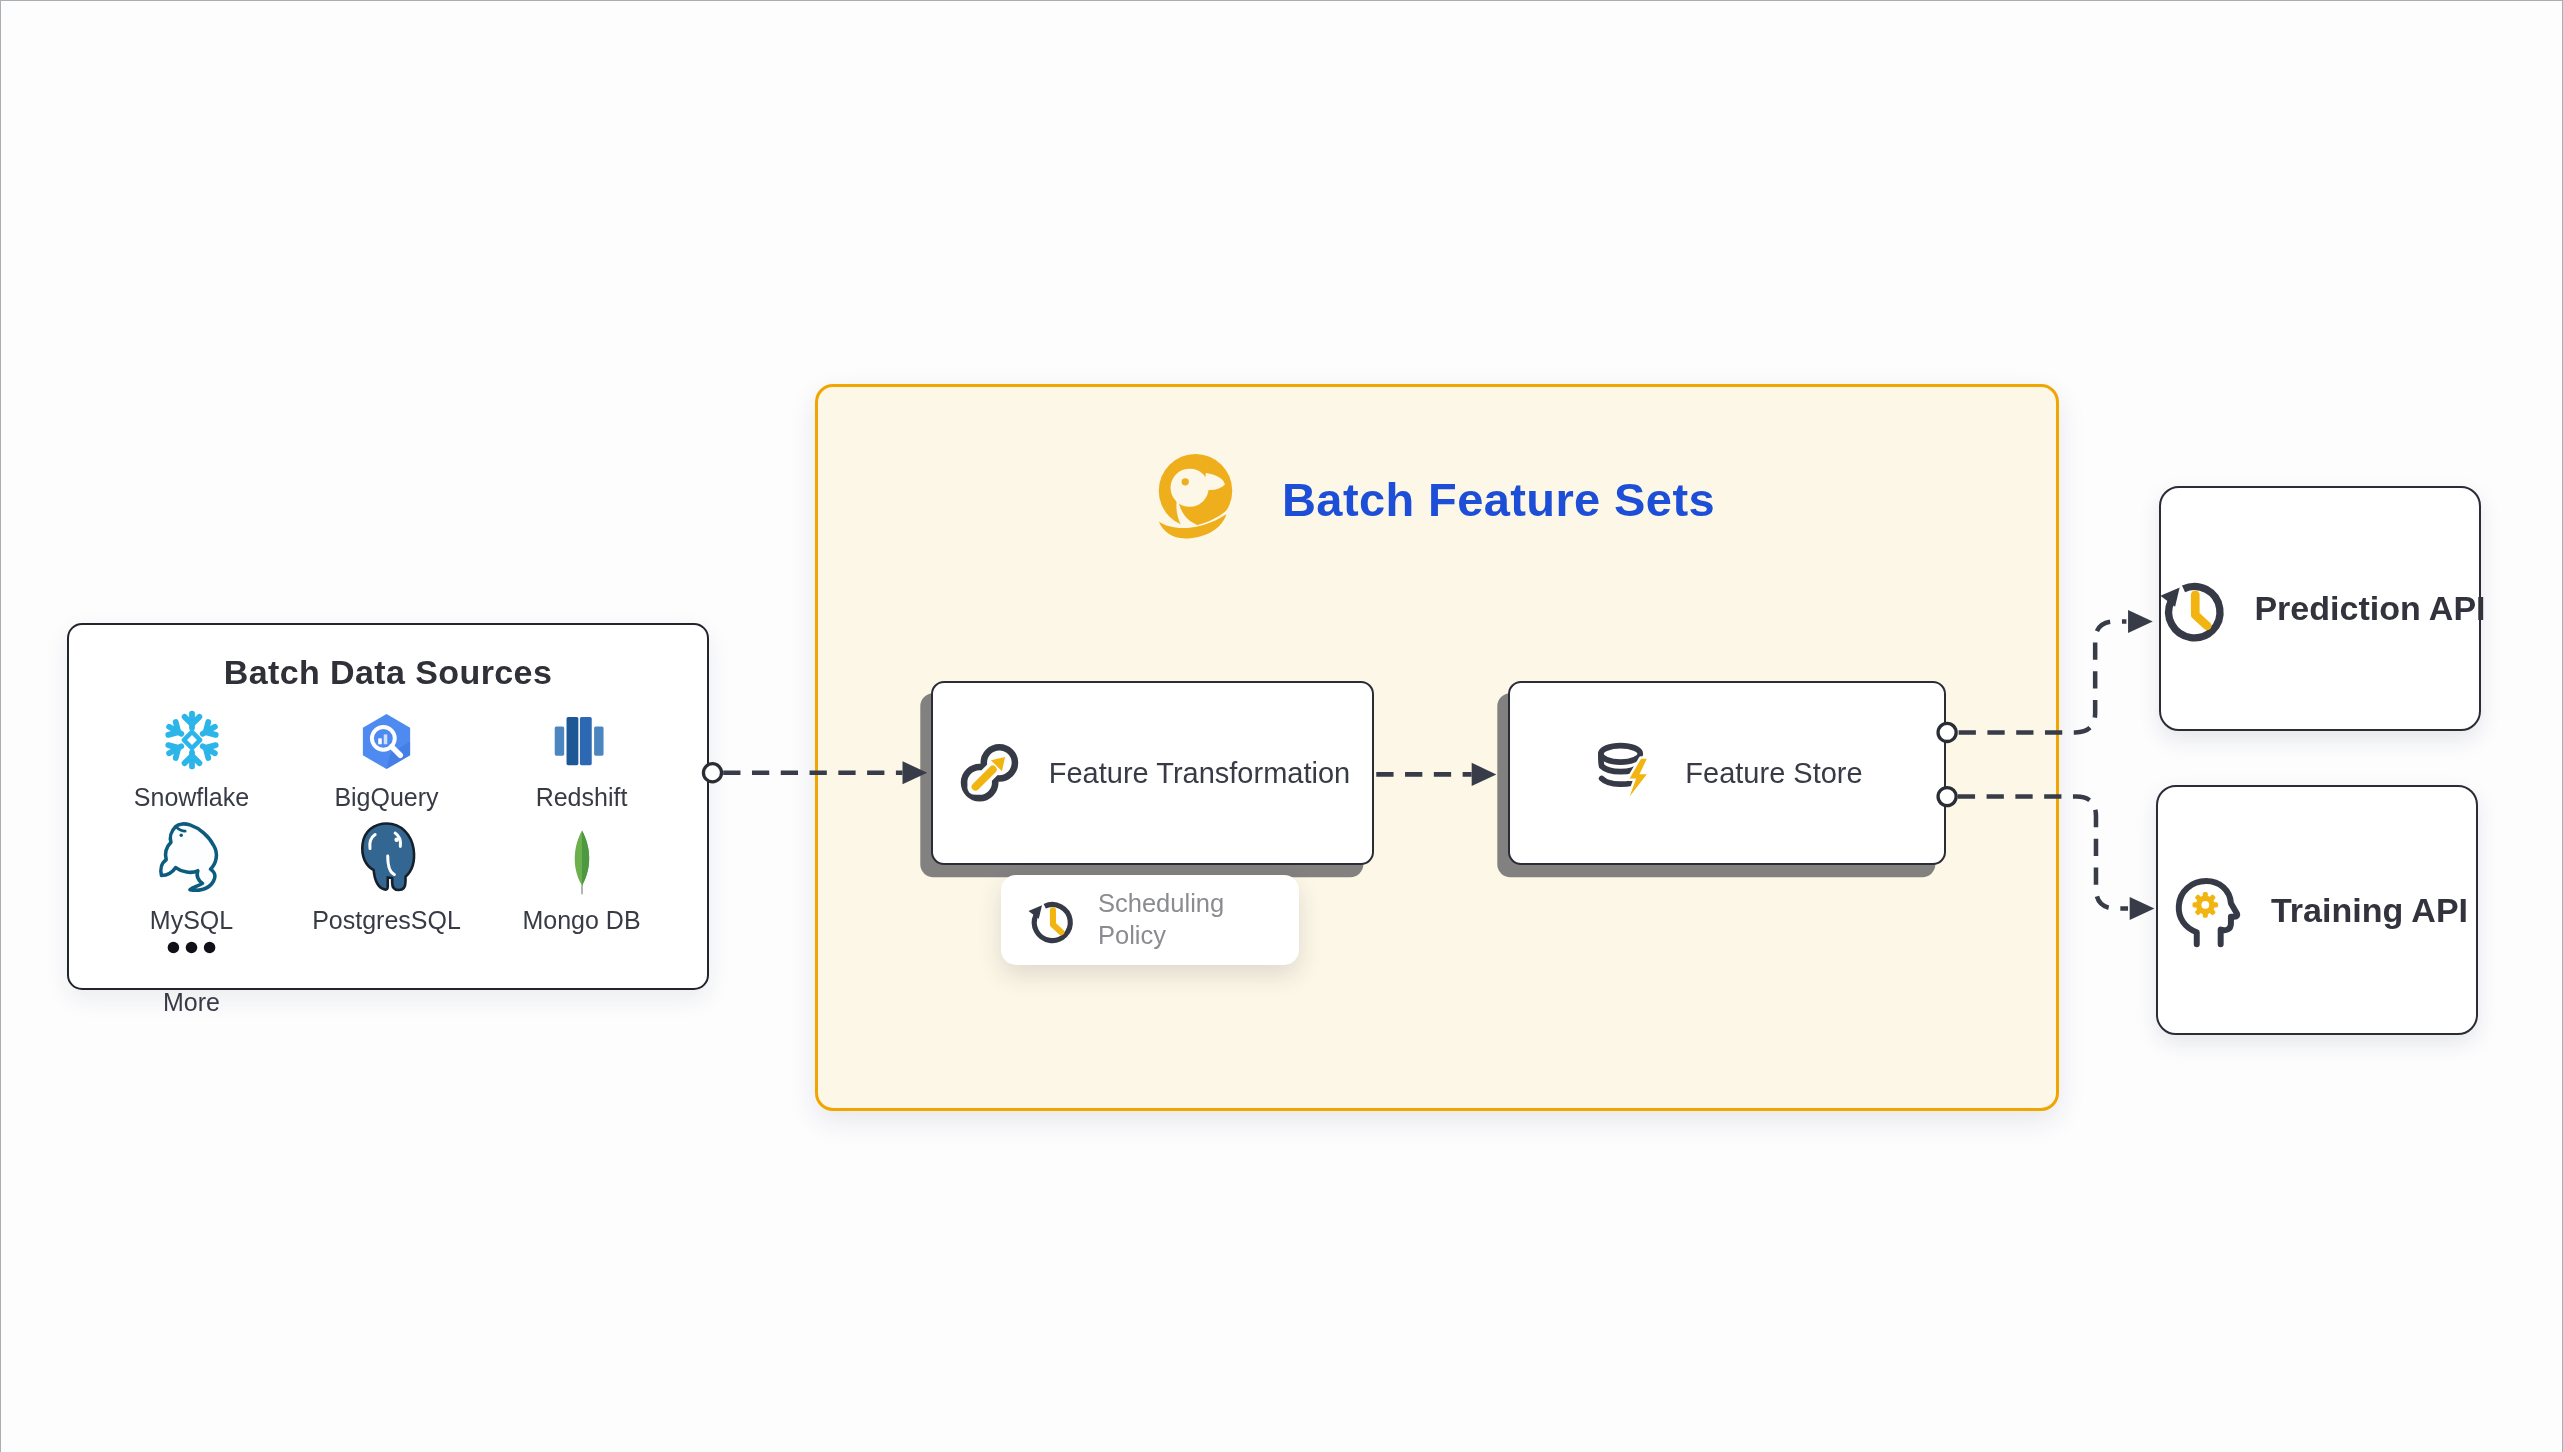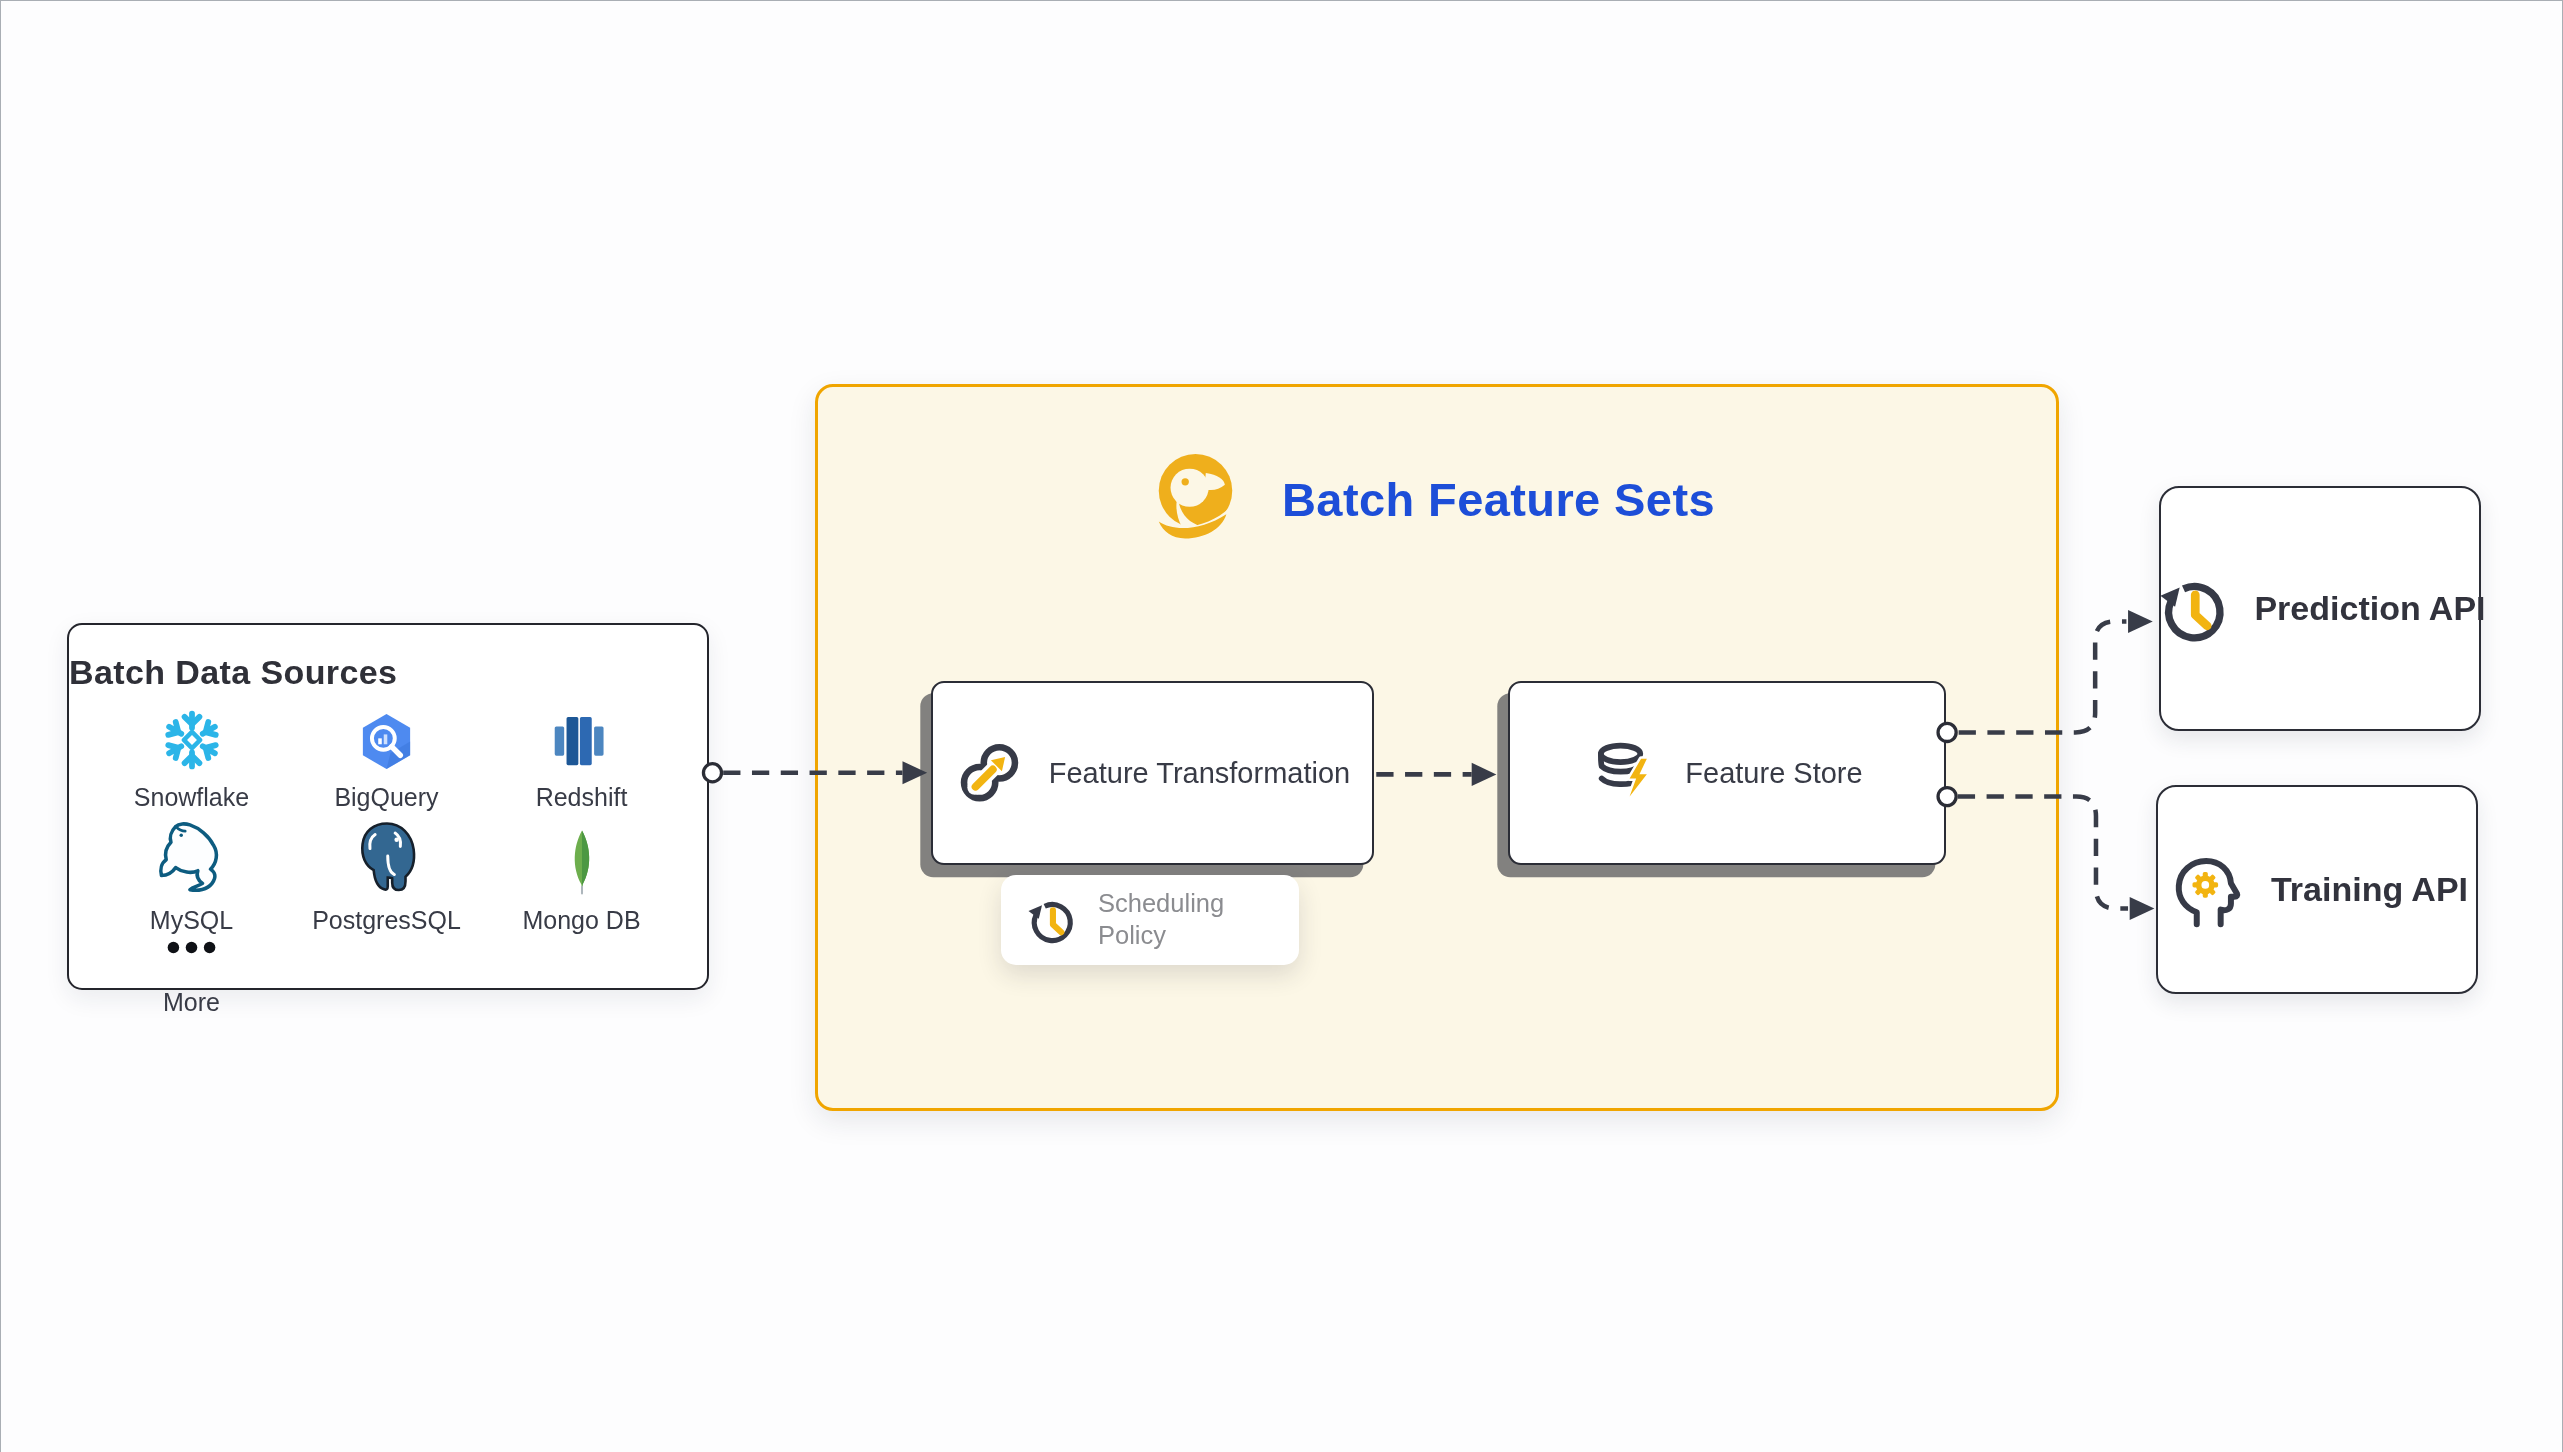--- a/index.html
+++ b/index.html
@@ -7,21 +7,21 @@
     position:relative;width:2563px;height:1453px;box-sizing:border-box;
     background:#FDFDFE;border:1.6px solid #A9AEB4;overflow:hidden;
     font-family:"Liberation Sans",sans-serif;color:#32333D;
   }
   
   .src-panel{
     position:absolute;left:66px;top:622px;width:642px;height:367px;box-sizing:border-box;
     background:#fff;border:2.5px solid #24252C;border-radius:15px;
     box-shadow:0 8.2px 23px rgba(30,40,60,.08);
   }
-  .src-title{margin:28px 0 0;font-size:34px;font-weight:700;color:#2F3038;letter-spacing:0.4px;}
+  .src-title{margin:28px 0 0;text-align:center;font-size:34px;font-weight:700;color:#2F3038;letter-spacing:0.4px;}
   .src-grid{
     position:absolute;left:25px;right:28px;top:82px;bottom:13px;
     display:grid;grid-template-columns:repeat(3,1fr);grid-template-rows:1fr 1fr;
   }
   .src-item{display:flex;flex-direction:column;align-items:center;justify-content:flex-end;gap:10px;padding-bottom:5px;}
   .src-ic{display:flex;align-items:flex-end;justify-content:center;}
   .src-lbl{font-size:25px;font-weight:500;color:#383B46;white-space:nowrap;}
   
   .fs-panel{
     position:absolute;left:814px;top:383px;width:1244px;height:727px;box-sizing:border-box;
@@ -44,21 +44,21 @@
     display:flex;align-items:center;padding-left:23px;gap:20px;
   }
   .chip-lbl{font-size:25.5px;line-height:1.24;font-weight:500;color:#8B8C90;width:148px;}
   
   .api-box{
     position:absolute;box-sizing:border-box;background:#fff;border:2.5px solid #2B2D36;border-radius:20px;
     box-shadow:0 8.2px 21.4px rgba(30,40,60,.10);
     display:flex;flex-direction:row;align-items:center;justify-content:center;gap:23px;
   }
   .api-prediction{left:2158px;top:485px;width:322px;height:245px;}
-  .api-training{left:2155px;top:784px;width:322px;height:209px;}
+  .api-training{left:2155px;top:784px;width:322px;height:250px;}
   .api-lbl{font-size:34px;font-weight:600;color:#32333D;white-space:nowrap;}
   
   .connectors{position:absolute;left:0;top:0;width:2563px;height:1453px;pointer-events:none;z-index:6;}
   svg{display:block;}
 </style>
 </head>
 <body>
 
 <div class="canvas">
 

